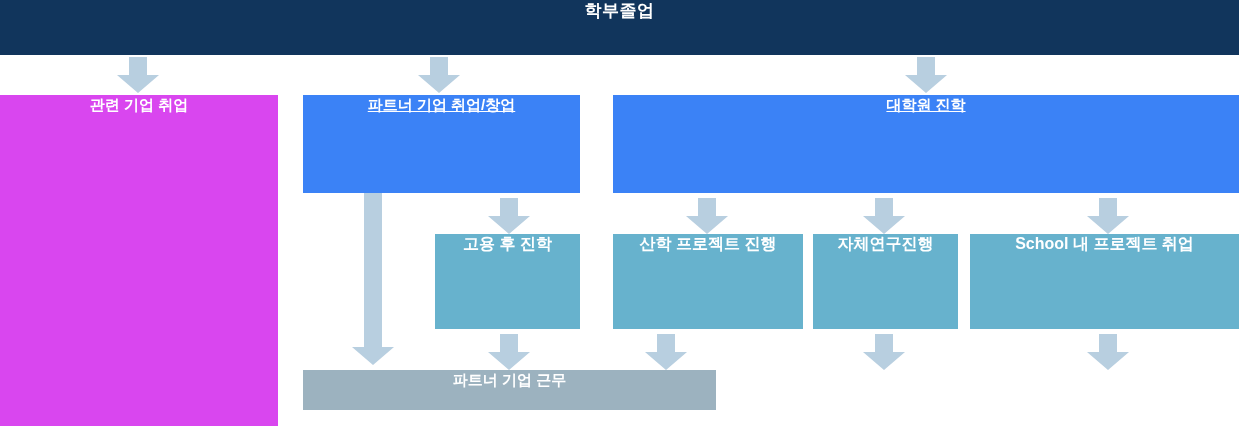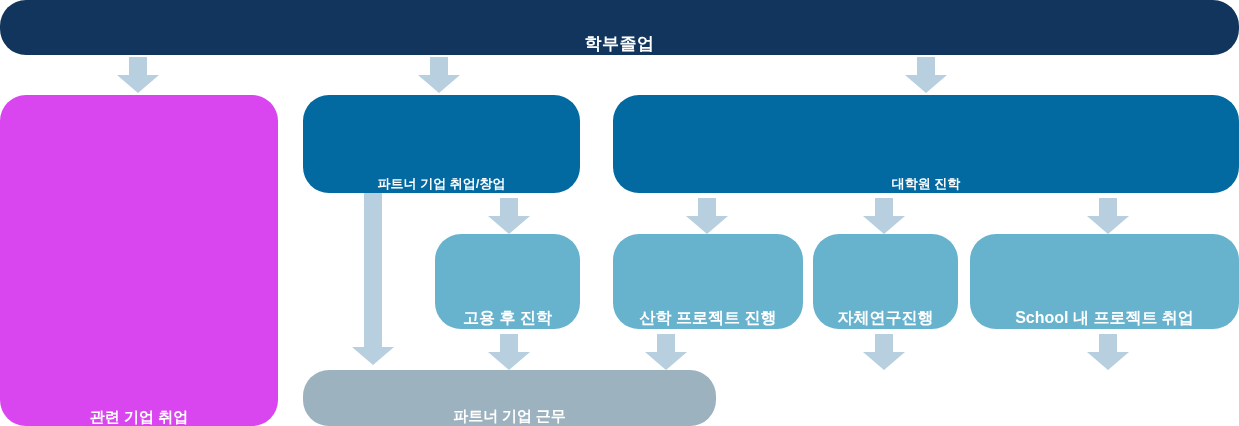--- a/index.html
+++ b/index.html
@@ -13,37 +13,37 @@
   #canvas {
     position: relative;
     width: 1239px;
     height: 426px;
     background: #ffffff;
     overflow: hidden;
   }
   .box {
     position: absolute;
     display: flex;
-    align-items: flex-end;
+    align-items: flex-start;
     justify-content: center;
     text-align: center;
     color: #ffffff;
     font-weight: bold;
     line-height: 1.3;
     box-sizing: border-box;
-    border-radius: 26px;
   }
   .header-box {
     background: #11355c;
     font-size: 17px;
     letter-spacing: 0.5px;
   }
   .purple-box {
-    background: #0369a1;
-    font-size: 13px;
+    background: #3b82f6;
+    font-size: 15px;
+    text-decoration: underline;
   }
   .blue-box {
     background: #d946ef;
     font-size: 15px;
   }
   .teal-box {
     background: #67b2cd;
     font-size: 16px;
   }
   .gray-box {
@@ -148,17 +148,17 @@
     <svg width="42" height="36" viewBox="0 0 42 36">
         <polygon points="12,0 30,0 30,18 42,18 21,36 0,18 12,18" fill="#b8cfe0"></polygon>
       </svg>
   </div>
   <div class="arrow" style="left:1087px; top:334px;">
     <svg width="42" height="36" viewBox="0 0 42 36">
         <polygon points="12,0 30,0 30,18 42,18 21,36 0,18 12,18" fill="#b8cfe0"></polygon>
       </svg>
   </div>
 
-  <div class="box gray-box" style="left:303px; top:370px; width:413px; height:56px;font-family:Liberation Serif, serif;">
+  <div class="box gray-box" style="left:303px; top:370px; width:413px; height:40px;">
     <span>파트너 기업 근무</span>
   </div>
 
 </div>
 
 </body></html>

